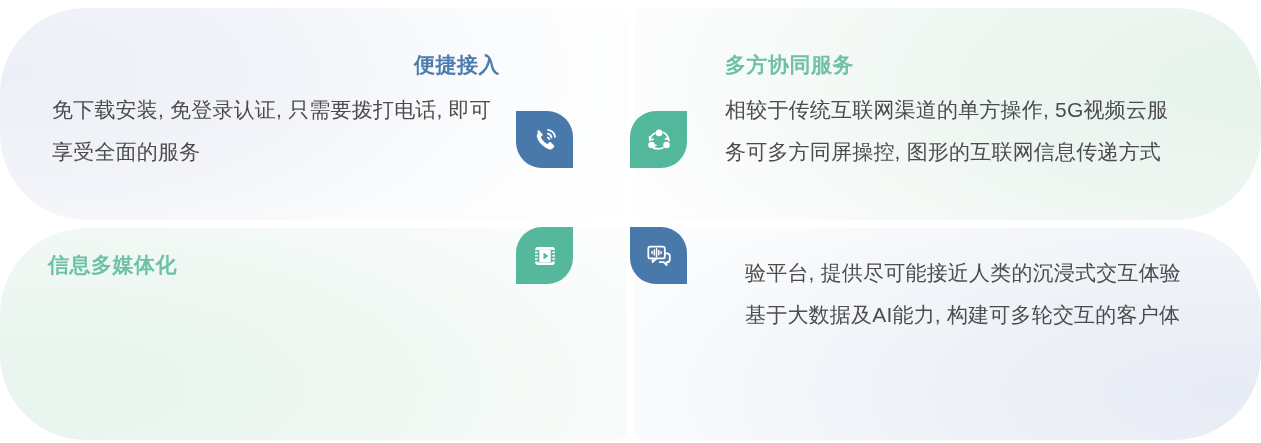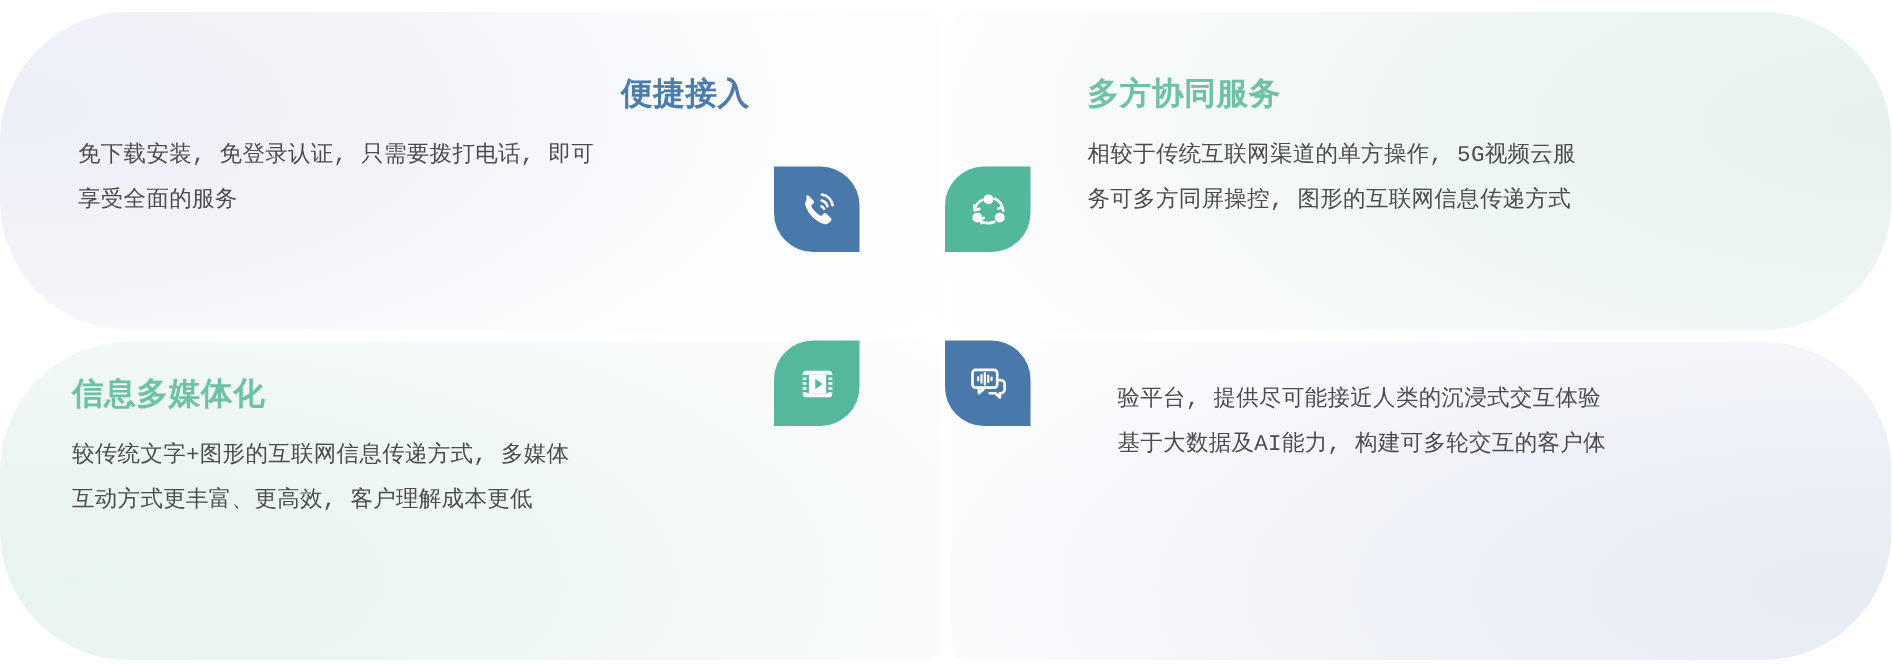--- a/index.html
+++ b/index.html
@@ -2,21 +2,21 @@
 <html><head>
 <meta charset="utf-8">
 <style>
   html,body{margin:0;padding:0;}
   body{
     width:1261px;height:443px;
     background:#ffffff;
     font-family:"Liberation Sans","DejaVu Sans",sans-serif;
     overflow:hidden;
   }
-  .stage{position:relative;width:1261px;height:443px;font-family:Liberation Mono, monospace;}
+  .stage{position:relative;width:1261px;height:443px;}
 
   
   .card{
     position:absolute;
     width:627px;height:212px;
     box-sizing:border-box;
     overflow:hidden;
   }
   .card .pad{
     position:absolute;
@@ -52,21 +52,21 @@
   
   .txt{position:absolute;}
   .title{
     font-size:21px;
     font-weight:bold;
     letter-spacing:.5px;
     line-height:1.2;
     white-space:nowrap;
   }
   .body{
-    font-size:15px;
+    font-size:21px;
     color:#4c4c4c;
     line-height:2.0;
     letter-spacing:.2px;
   }
   .title.blue{color:#4c7cad;}
   .title.green{color:#6ec1a7;}
 
   
   #tl-text{left:52px;top:52px;width:448px;text-align:left;}
   #tl-text .title{text-align:right;margin-bottom:12px;}
@@ -146,24 +146,20 @@
   <div class="txt" id="tr-text">
     <div class="title green">多方协同服务</div>
     <div class="body">
       <span class="line">相较于传统互联网渠道的单方操作, 5G视频云服</span>
       <span class="line">务可多方同屏操控, 图形的互联网信息传递方式</span>
     </div>
   </div>
 
   <div class="txt" id="bl-text">
     <div class="title green">信息多媒体化</div>
-    <div class="body">
-      <span class="line">较传统文字+图形的互联网信息传递方式, 多媒体</span>
-      <span class="line">互动方式更丰富、更高效, 客户理解成本更低</span>
-    </div>
   </div>
 
   <div class="txt" id="br-text">
     <div class="body">
       <span class="line">验平台, 提供尽可能接近人类的沉浸式交互体验</span>
       <span class="line">基于大数据及AI能力, 构建可多轮交互的客户体</span>
     </div>
   </div>
 
   <div class="tile" id="tile-phone">

